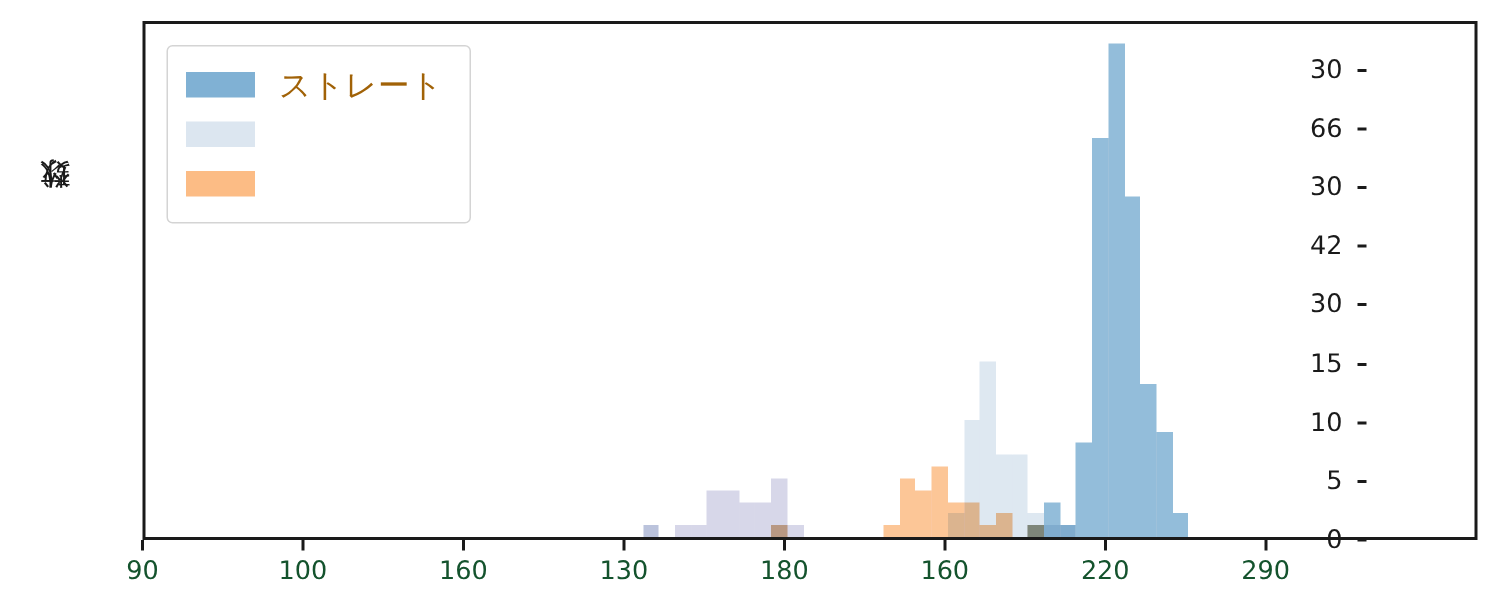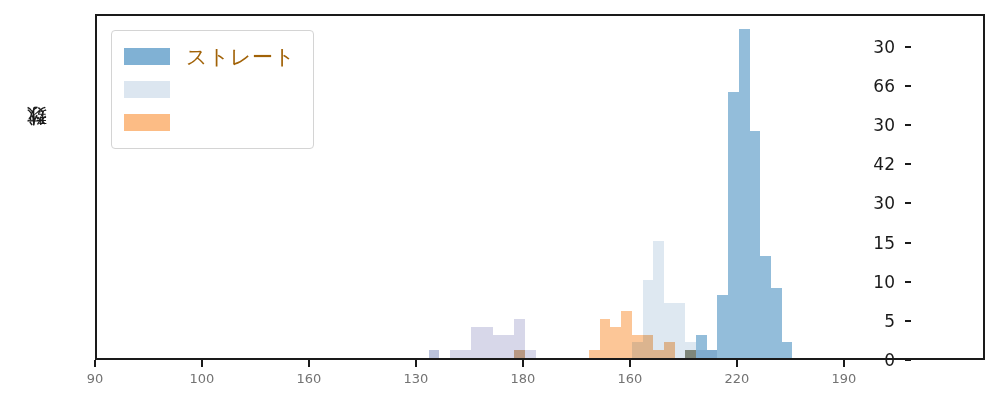--- a/index.html
+++ b/index.html
@@ -93,22 +93,22 @@
     top: 0;
     width: 2px;
     height: 7px;
     background: #1a1a1a;
   }
   .xtick .tick-label {
     position: absolute;
     top: 11px;
     left: 0;
     transform: translateX(-50%);
-    font-size: 13px;
-    color: #737373;
+    font-size: 17px;
+    color: #14532d;
     white-space: nowrap;
   }
   
   #legend {
     position: absolute;
     left: 111px;
     top: 30px;
     background: rgba(255,255,255,0.86);
     border: 1px solid #d4d4d4;
     border-radius: 4px;
@@ -204,21 +204,21 @@
       <div class="xtick" style="left: 629.856px;">
         <div class="tick-mark"></div>
         <div class="tick-label">160</div>
       </div>
       <div class="xtick" style="left: 736.827px;">
         <div class="tick-mark"></div>
         <div class="tick-label">220</div>
       </div>
       <div class="xtick" style="left: 843.798px;">
         <div class="tick-mark"></div>
-        <div class="tick-label">190</div>
+        <div class="tick-label">290</div>
       </div>
     </div>
 
   <div id="plot-area">
     <div id="bars-layer">
         <div class="bar" style="left: 588.341px; width: 10.6971px; height: 7.82805px; background: rgb(128, 177, 212); opacity: 0.85; mix-blend-mode: multiply;"></div>
         <div class="bar" style="left: 599.038px; width: 10.6971px; height: 23.4842px; background: rgb(128, 177, 212); opacity: 0.85; mix-blend-mode: multiply;"></div>
         <div class="bar" style="left: 609.736px; width: 10.6971px; height: 7.82805px; background: rgb(128, 177, 212); opacity: 0.85; mix-blend-mode: multiply;"></div>
         <div class="bar" style="left: 620.433px; width: 10.6971px; height: 62.6244px; background: rgb(128, 177, 212); opacity: 0.85; mix-blend-mode: multiply;"></div>
         <div class="bar" style="left: 631.13px; width: 10.6971px; height: 266.154px; background: rgb(128, 177, 212); opacity: 0.85; mix-blend-mode: multiply;"></div>

